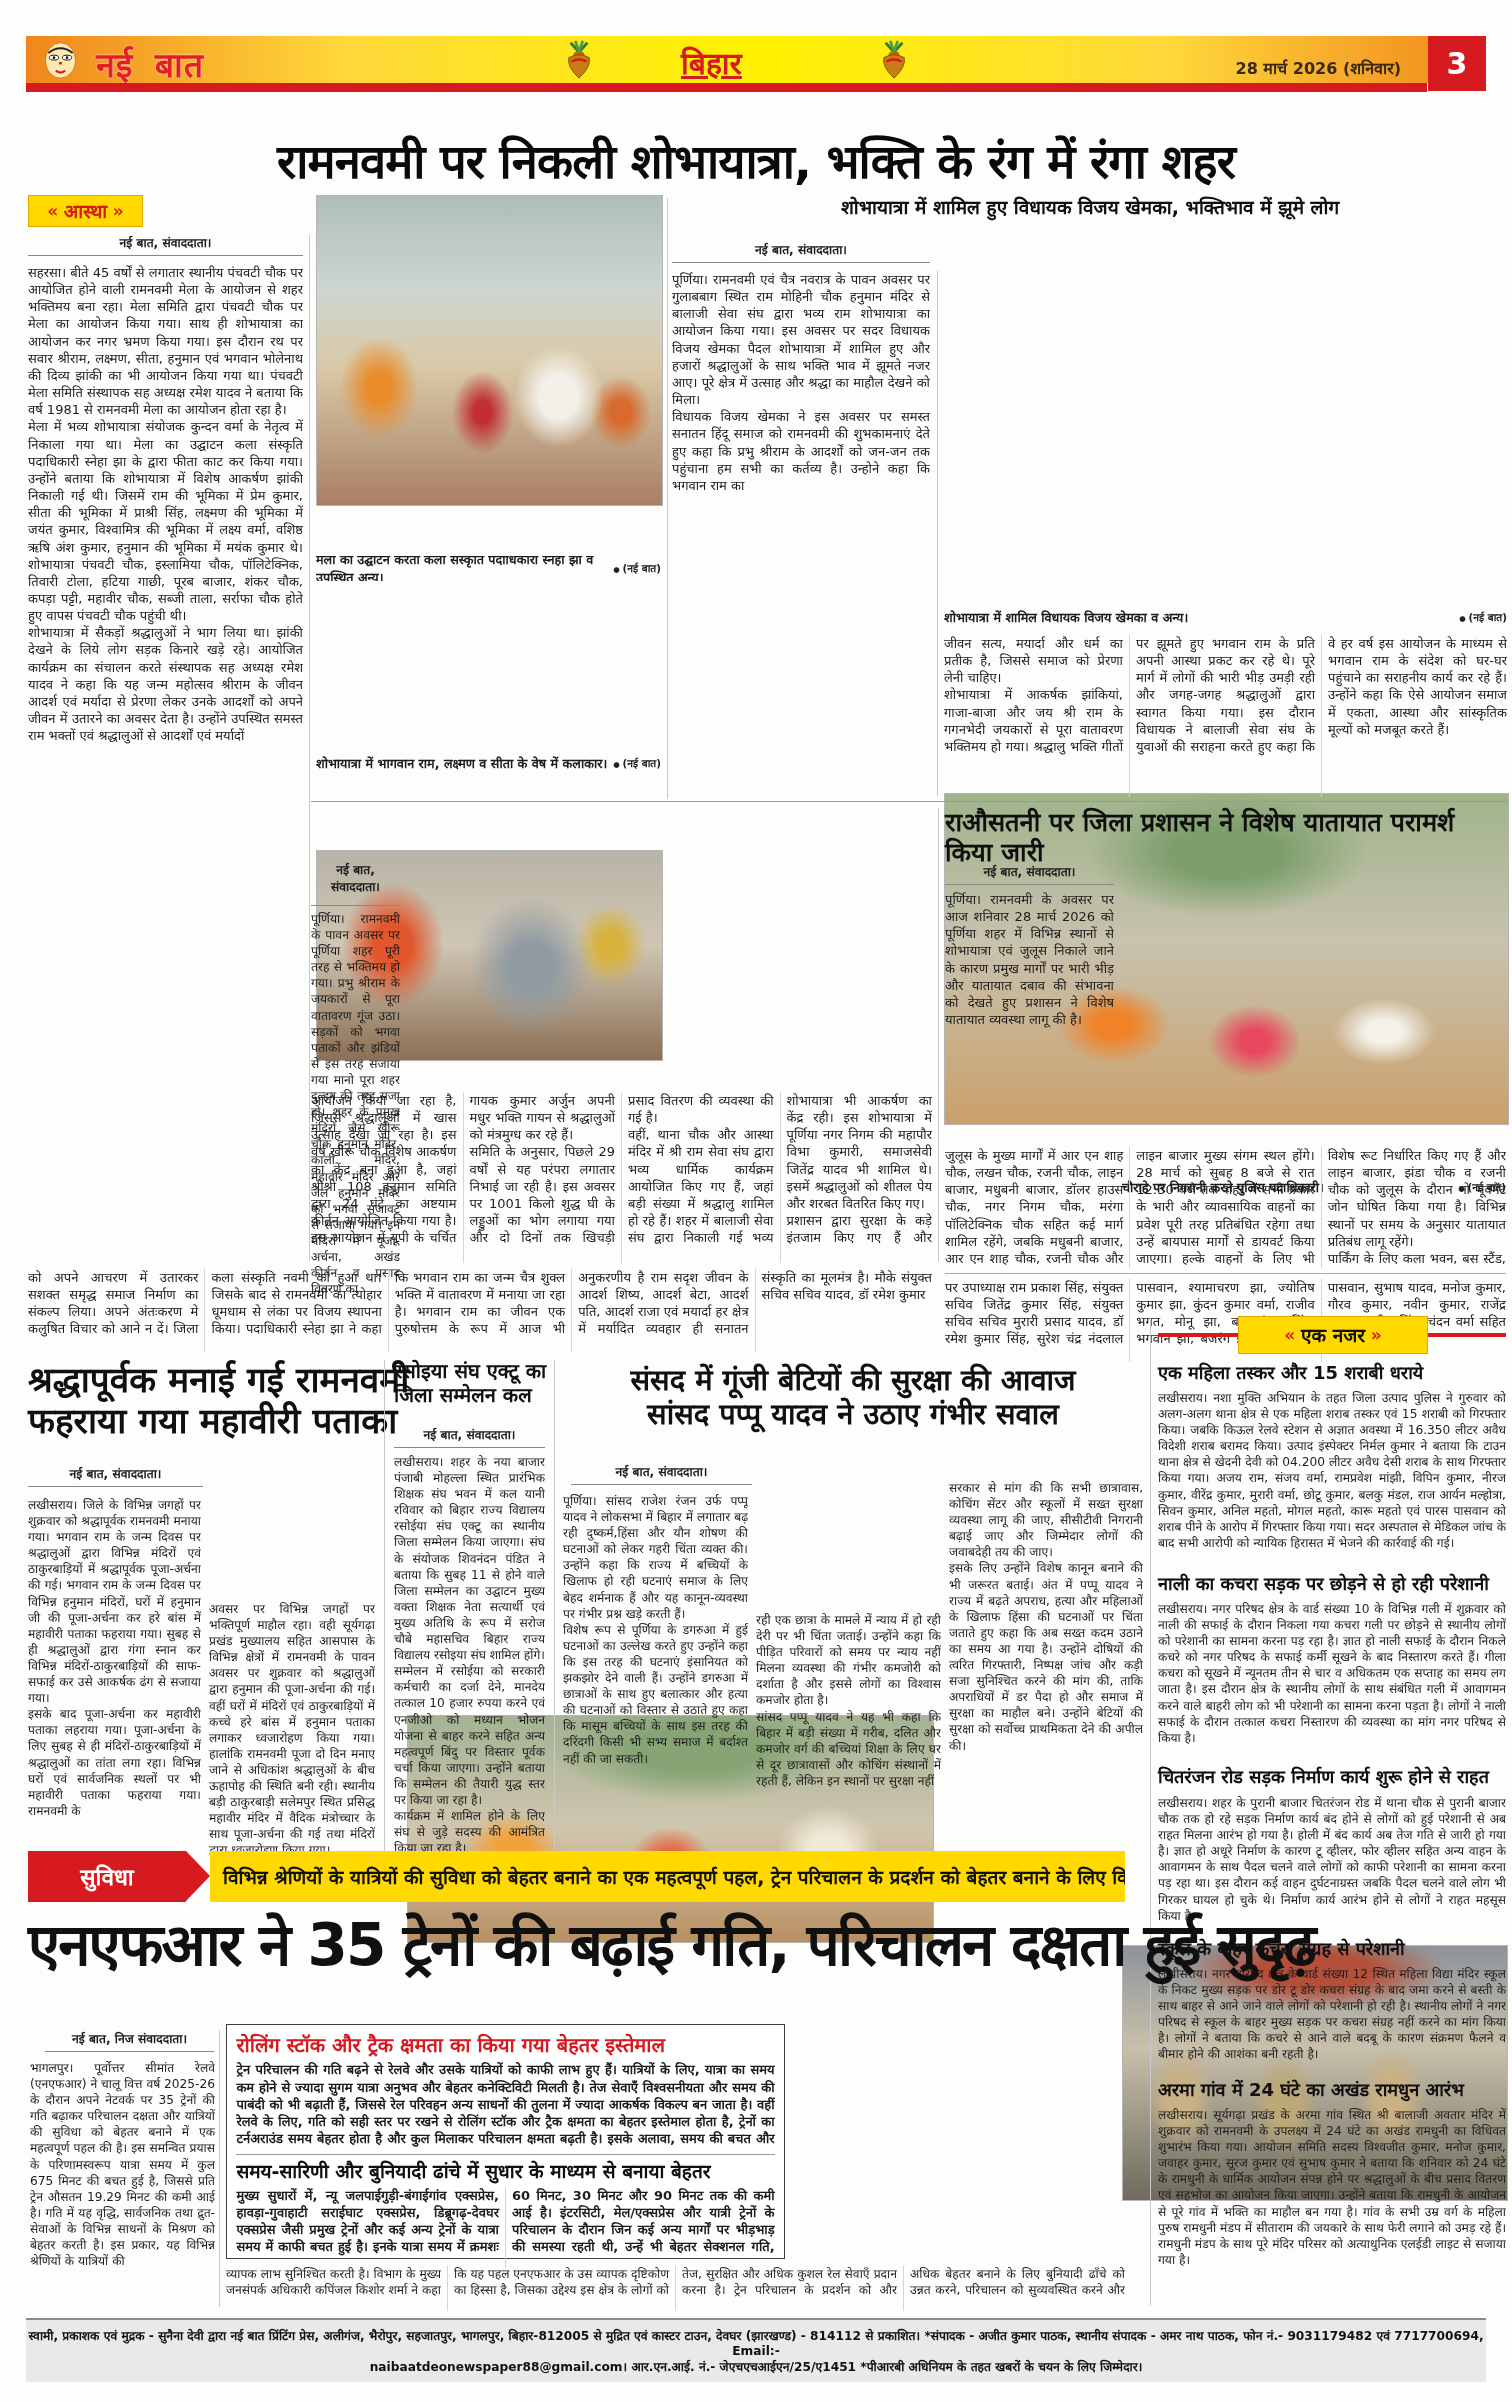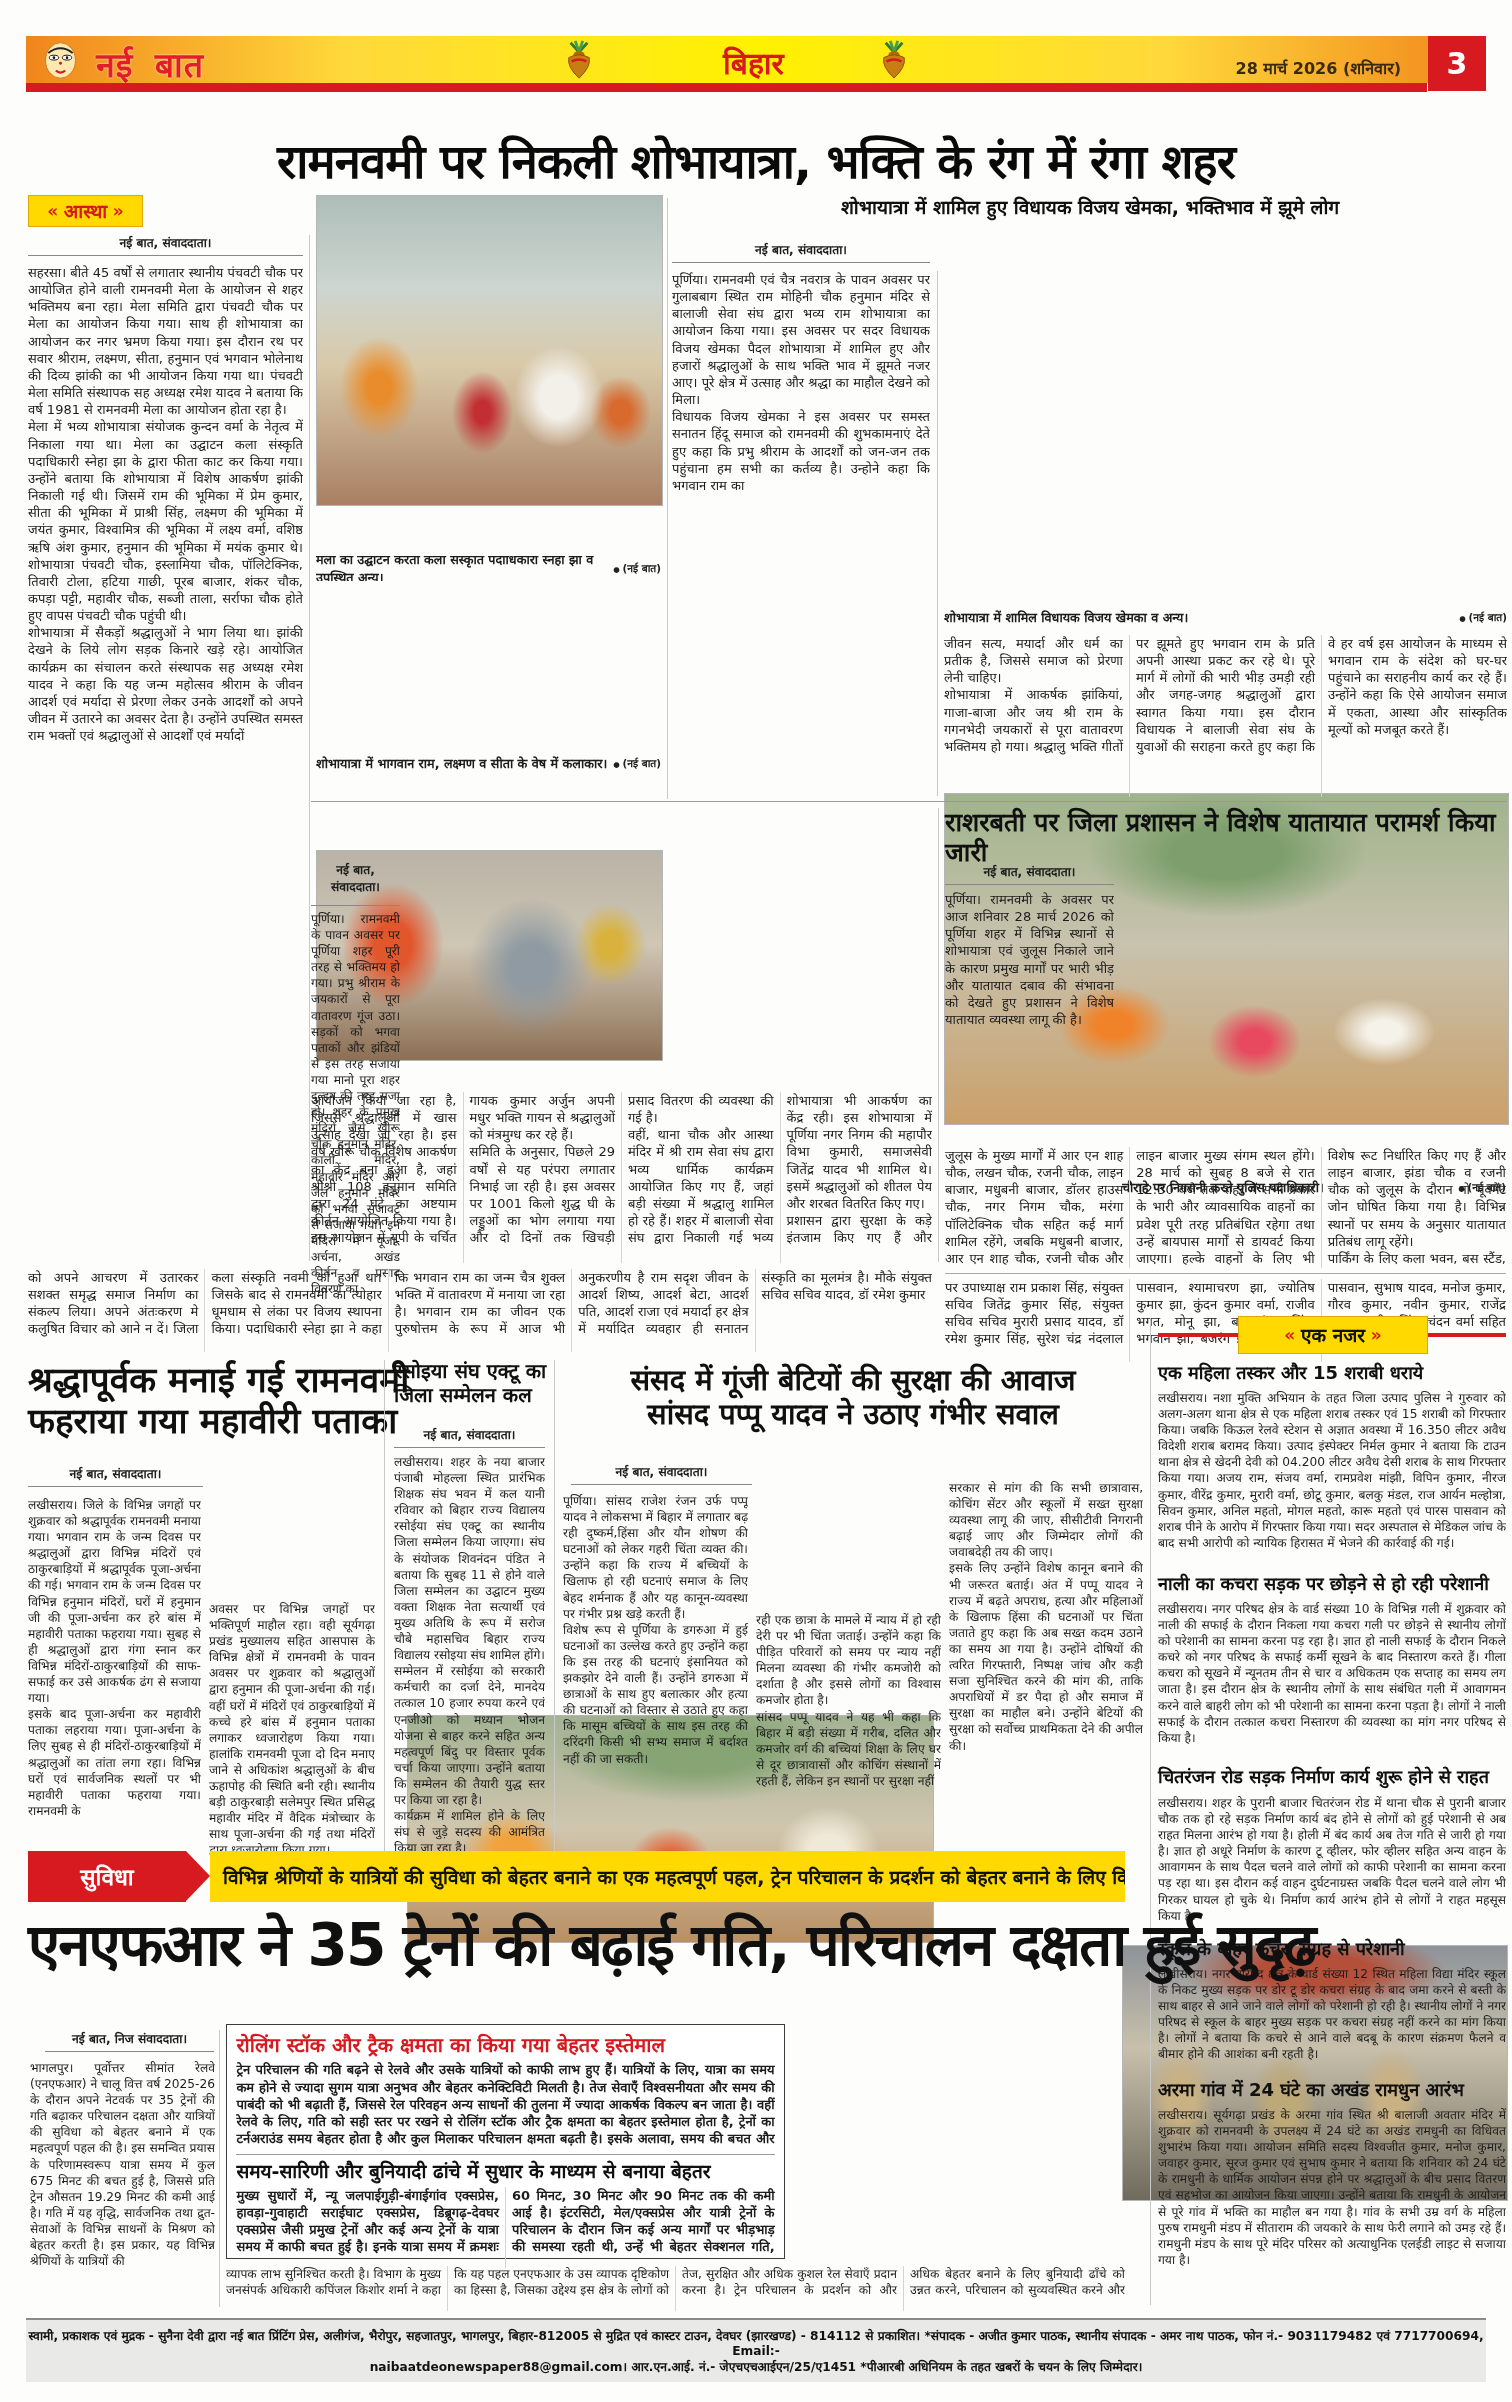--- a/index.html
+++ b/index.html
@@ -101,21 +101,21 @@
     <span class="paper-name abs" style="left:70px;top:4.7px;">नई बात</span>
     <span class="abs" style="left:537px;top:2.8px;">
       <svg width="32" height="41" viewBox="0 0 34 44">
         <path d="M8 4 L17 14 L26 4" fill="none" stroke="#2e7d32" stroke-width="3"></path>
         <path d="M13 2 L17 14 L21 2" fill="none" stroke="#43a047" stroke-width="3"></path>
         <ellipse cx="17" cy="17" rx="6" ry="4" fill="#b26a00"></ellipse>
         <path d="M6 20 Q17 14 28 20 Q30 30 17 42 Q4 30 6 20Z" fill="#c77d12" stroke="#8a4d00"></path>
         <path d="M9 24 Q17 20 25 24" stroke="#d71920" stroke-width="2.5" fill="none"></path>
       </svg>
     </span>
-    <span class="edition abs" style="left:697px;top:5.6px;">बिहार</span>
+    <span class="edition abs" style="left:655px;top:5.6px;text-decoration:underline;">बिहार</span>
     <span class="abs" style="left:852px;top:2.8px;">
       <svg width="32" height="41" viewBox="0 0 34 44">
         <path d="M8 4 L17 14 L26 4" fill="none" stroke="#2e7d32" stroke-width="3"></path>
         <path d="M13 2 L17 14 L21 2" fill="none" stroke="#43a047" stroke-width="3"></path>
         <ellipse cx="17" cy="17" rx="6" ry="4" fill="#b26a00"></ellipse>
         <path d="M6 20 Q17 14 28 20 Q30 30 17 42 Q4 30 6 20Z" fill="#c77d12" stroke="#8a4d00"></path>
         <path d="M9 24 Q17 20 25 24" stroke="#d71920" stroke-width="2.5" fill="none"></path>
       </svg>
     </span>
     <span class="mast-date abs" style="right:85px;top:21px;">28 मार्च 2026 (शनिवार)</span>
@@ -164,21 +164,21 @@
   <div class="abs hr" style="left:311px;top:801px;width:1196px;"></div>
   <div class="abs byline" style="left:311px;top:861px;width:89px;height:40px;white-space:normal;">नई बात, संवाददाता।</div>
   <div class="abs body b13 pre" style="left:311px;top:911px;width:89px;height:395px;">पूर्णिया। रामनवमी के पावन अवसर पर पूर्णिया शहर पूरी तरह से भक्तिमय हो गया। प्रभु श्रीराम के जयकारों से पूरा वातावरण गूंज उठा। सड़कों को भगवा पताकों और झंडियों से इस तरह सजाया गया मानो पूरा शहर दुल्हन की तरह सजा हो। शहर के प्रमुख मंदिरों जैसे खीरू चौक हनुमान मंदिर, काली मंदिर, महावीर मंदिर और जेल हनुमान मंदिर को भगवा सजावट से सजाया गया। इन मंदिरों में पूजा-अर्चना, अखंड कीर्तन व प्रसाद वितरण का</div>
   <div class="abs ph ph4" style="left:407px;top:861px;width:525px;height:226px;"></div>
   <div class="abs body pre cols4" style="left:311px;top:1092px;width:621px;height:171px;">आयोजन किया जा रहा है, जिससे श्रद्धालुओं में खास उत्साह देखा जा रहा है। इस वर्ष खीरू चौक विशेष आकर्षण का केंद्र बना हुआ है, जहां श्रीश्री 108 हनुमान समिति द्वारा 24 घंटे का अष्टयाम कीर्तन आयोजित किया गया है। इस आयोजन में यूपी के चर्चित गायक कुमार अर्जुन अपनी मधुर भक्ति गायन से श्रद्धालुओं को मंत्रमुग्ध कर रहे हैं।
 समिति के अनुसार, पिछले 29 वर्षों से यह परंपरा लगातार निभाई जा रही है। इस अवसर पर 1001 किलो शुद्ध घी के लड्डुओं का भोग लगाया गया और दो दिनों तक खिचड़ी प्रसाद वितरण की व्यवस्था की गई है।
 वहीं, थाना चौक और आस्था मंदिर में श्री राम सेवा संघ द्वारा भव्य धार्मिक कार्यक्रम आयोजित किए गए हैं, जहां बड़ी संख्या में श्रद्धालु शामिल हो रहे हैं। शहर में बालाजी सेवा संघ द्वारा निकाली गई भव्य शोभायात्रा भी आकर्षण का केंद्र रही। इस शोभायात्रा में पूर्णिया नगर निगम की महापौर विभा कुमारी, समाजसेवी जितेंद्र यादव भी शामिल थे। इसमें श्रद्धालुओं को शीतल पेय और शरबत वितरित किए गए।
 प्रशासन द्वारा सुरक्षा के कड़े इंतजाम किए गए हैं और संवेदनशील क्षेत्रों में लगातार फ्लैग मार्च किया जा रहा है। नगर निगम ने भी श्रद्धालुओं की सुविधा के लिए विशेष व्यवस्थाएं की हैं। जय श्रीराम के गगनभेदी नारों के बीच पूरा शहर भक्ति में डूबा नजर आया।</div>
   <div class="abs vr" style="left:938px;top:808px;height:454px;"></div>
 
-  <div class="abs hl" style="left:945px;top:808px;width:561px;height:45px;font-size:25.4px;">राशरबती पर जिला प्रशासन ने विशेष यातायात परामर्श किया जारी</div>
+  <div class="abs hl" style="left:945px;top:808px;width:561px;height:45px;font-size:25.4px;">राऔसतनी पर जिला प्रशासन ने विशेष यातायात परामर्श किया जारी</div>
   <div class="abs byline" style="left:945px;top:863px;width:169px;">नई बात, संवाददाता।</div>
   <div class="abs body pre" style="left:945px;top:891px;width:169px;height:226px;">पूर्णिया। रामनवमी के अवसर पर आज शनिवार 28 मार्च 2026 को पूर्णिया शहर में विभिन्न स्थानों से शोभायात्रा एवं जुलूस निकाले जाने के कारण प्रमुख मार्गों पर भारी भीड़ और यातायात दबाव की संभावना को देखते हुए प्रशासन ने विशेष यातायात व्यवस्था लागू की है।</div>
   <div class="abs ph ph5" style="left:1122px;top:863px;width:384px;height:254px;"></div>
   <div class="abs caption" style="left:1122px;top:1176px;width:384px;height:22.6px;">
     <span>चौराहे पर निगरानी करते पुलिस पदाधिकारी।</span>
     <span class="credit">(नई बात)</span>
   </div>
   <div class="abs body pre cols3" style="left:945px;top:1147px;width:561px;height:121px;">जुलूस के मुख्य मार्गों में आर एन शाह चौक, लखन चौक, रजनी चौक, लाइन बाजार, मधुबनी बाजार, डॉलर हाउस चौक, नगर निगम चौक, मरंगा पॉलिटेक्निक चौक सहित कई मार्ग शामिल रहेंगे, जबकि मधुबनी बाजार, आर एन शाह चौक, रजनी चौक और लाइन बाजार मुख्य संगम स्थल होंगे। 28 मार्च को सुबह 8 बजे से रात 12:30 बजे तक शहर में सभी प्रकार के भारी और व्यावसायिक वाहनों का प्रवेश पूरी तरह प्रतिबंधित रहेगा तथा उन्हें बायपास मार्गों से डायवर्ट किया जाएगा। हल्के वाहनों के लिए भी विशेष रूट निर्धारित किए गए हैं और लाइन बाजार, झंडा चौक व रजनी चौक को जुलूस के दौरान नो मूवमेंट जोन घोषित किया गया है। विभिन्न स्थानों पर समय के अनुसार यातायात प्रतिबंध लागू रहेंगे।
 पार्किंग के लिए कला भवन, बस स्टैंड, जिला स्कूल मैदान सहित चिन्हित स्थान निर्धारित किए गए हैं, जबकि गिरजा चौक, आर.एन. शाह चौक, लाइन बाजार, थाना चौक और रजनी चौक को नो-पार्किंग क्षेत्र घोषित किया गया है। प्रमुख चौक-चौराहों को कोर ट्रैफिक कंट्रोल जोन बनाते हुए सख्त निगरानी रखी जाएगी और अवैध पार्किंग या नियम उल्लंघन पर कार्रवाई की जाएगी।
 साथ ही एम्बुलेंस व फायर ब्रिगेड के लिए ग्रीन कॉरिडोर सुनिश्चित रहेगा। आम नागरिकों से अपील की है कि वे जुलूस मार्गों में अनावश्यक प्रवेश न करें, निर्धारित पार्किंग का ही उपयोग करें, यातायात नियमों का पालन करें और आपात स्थिति में हेल्पलाइन नंबर 112 या यातायात थाना से संपर्क करें, ताकि रामनवमी का आयोजन शांतिपूर्ण, सुरक्षित व व्यवस्थित रूप से हो सके।</div>

